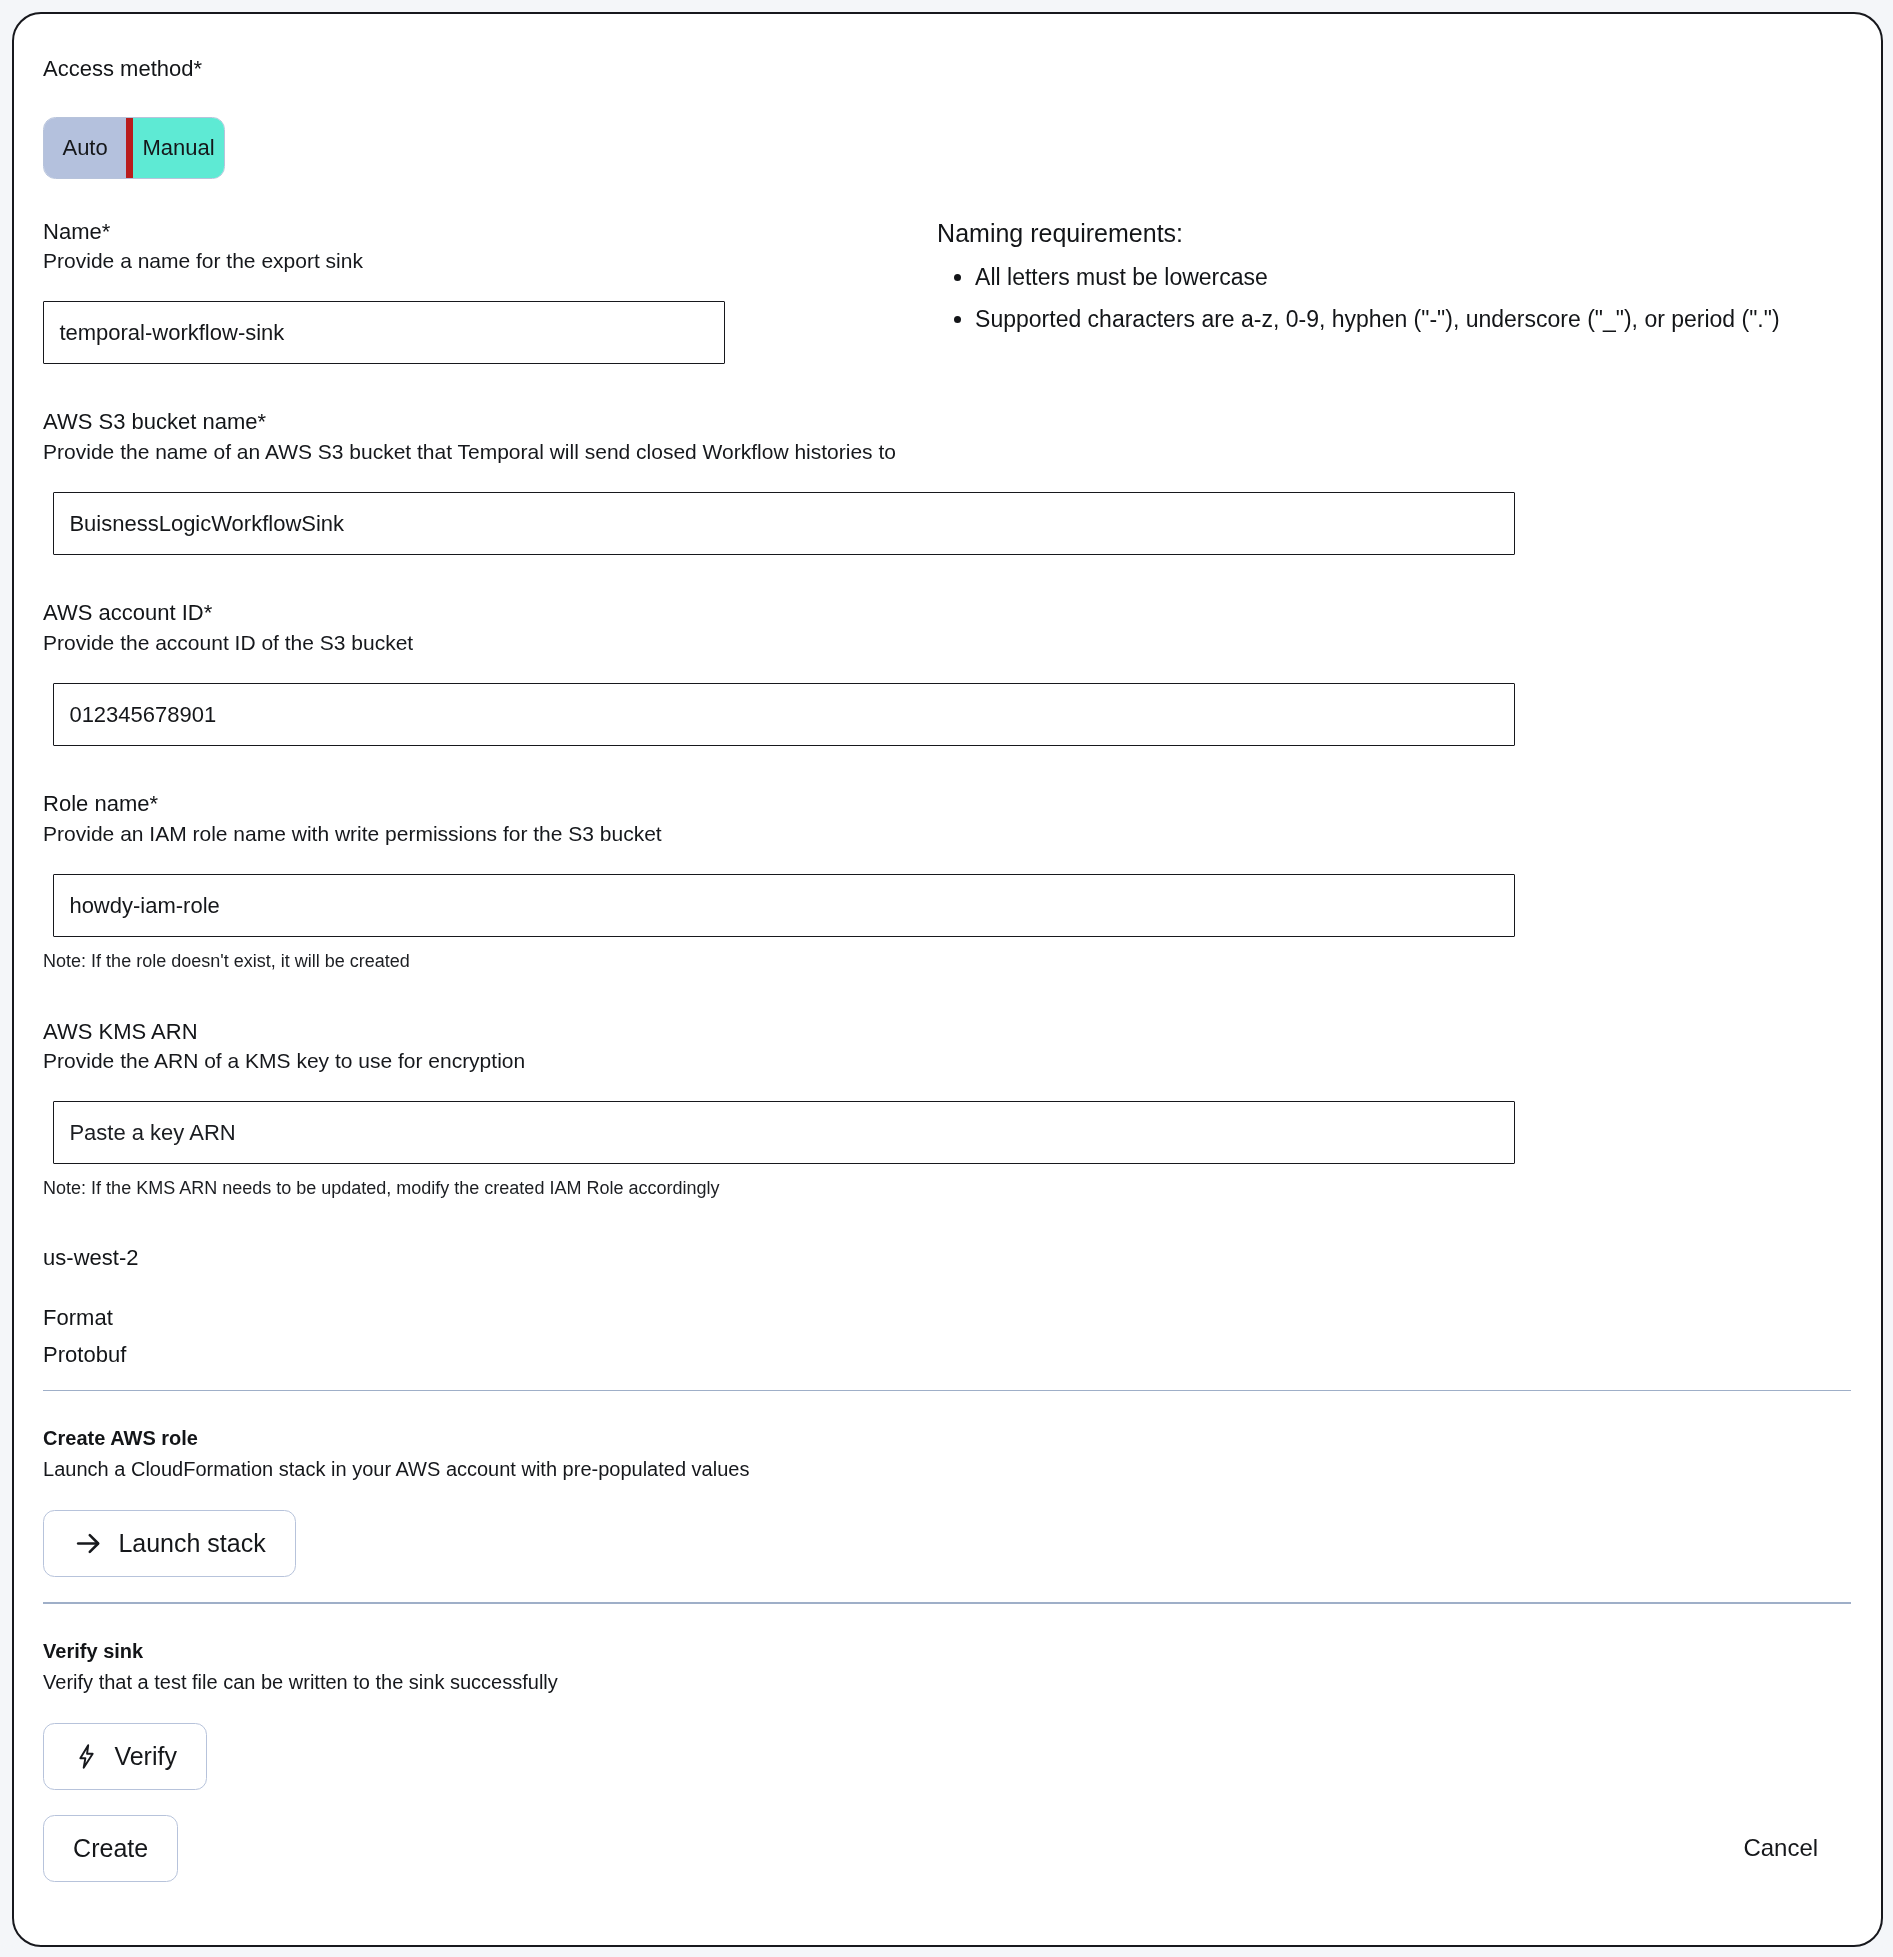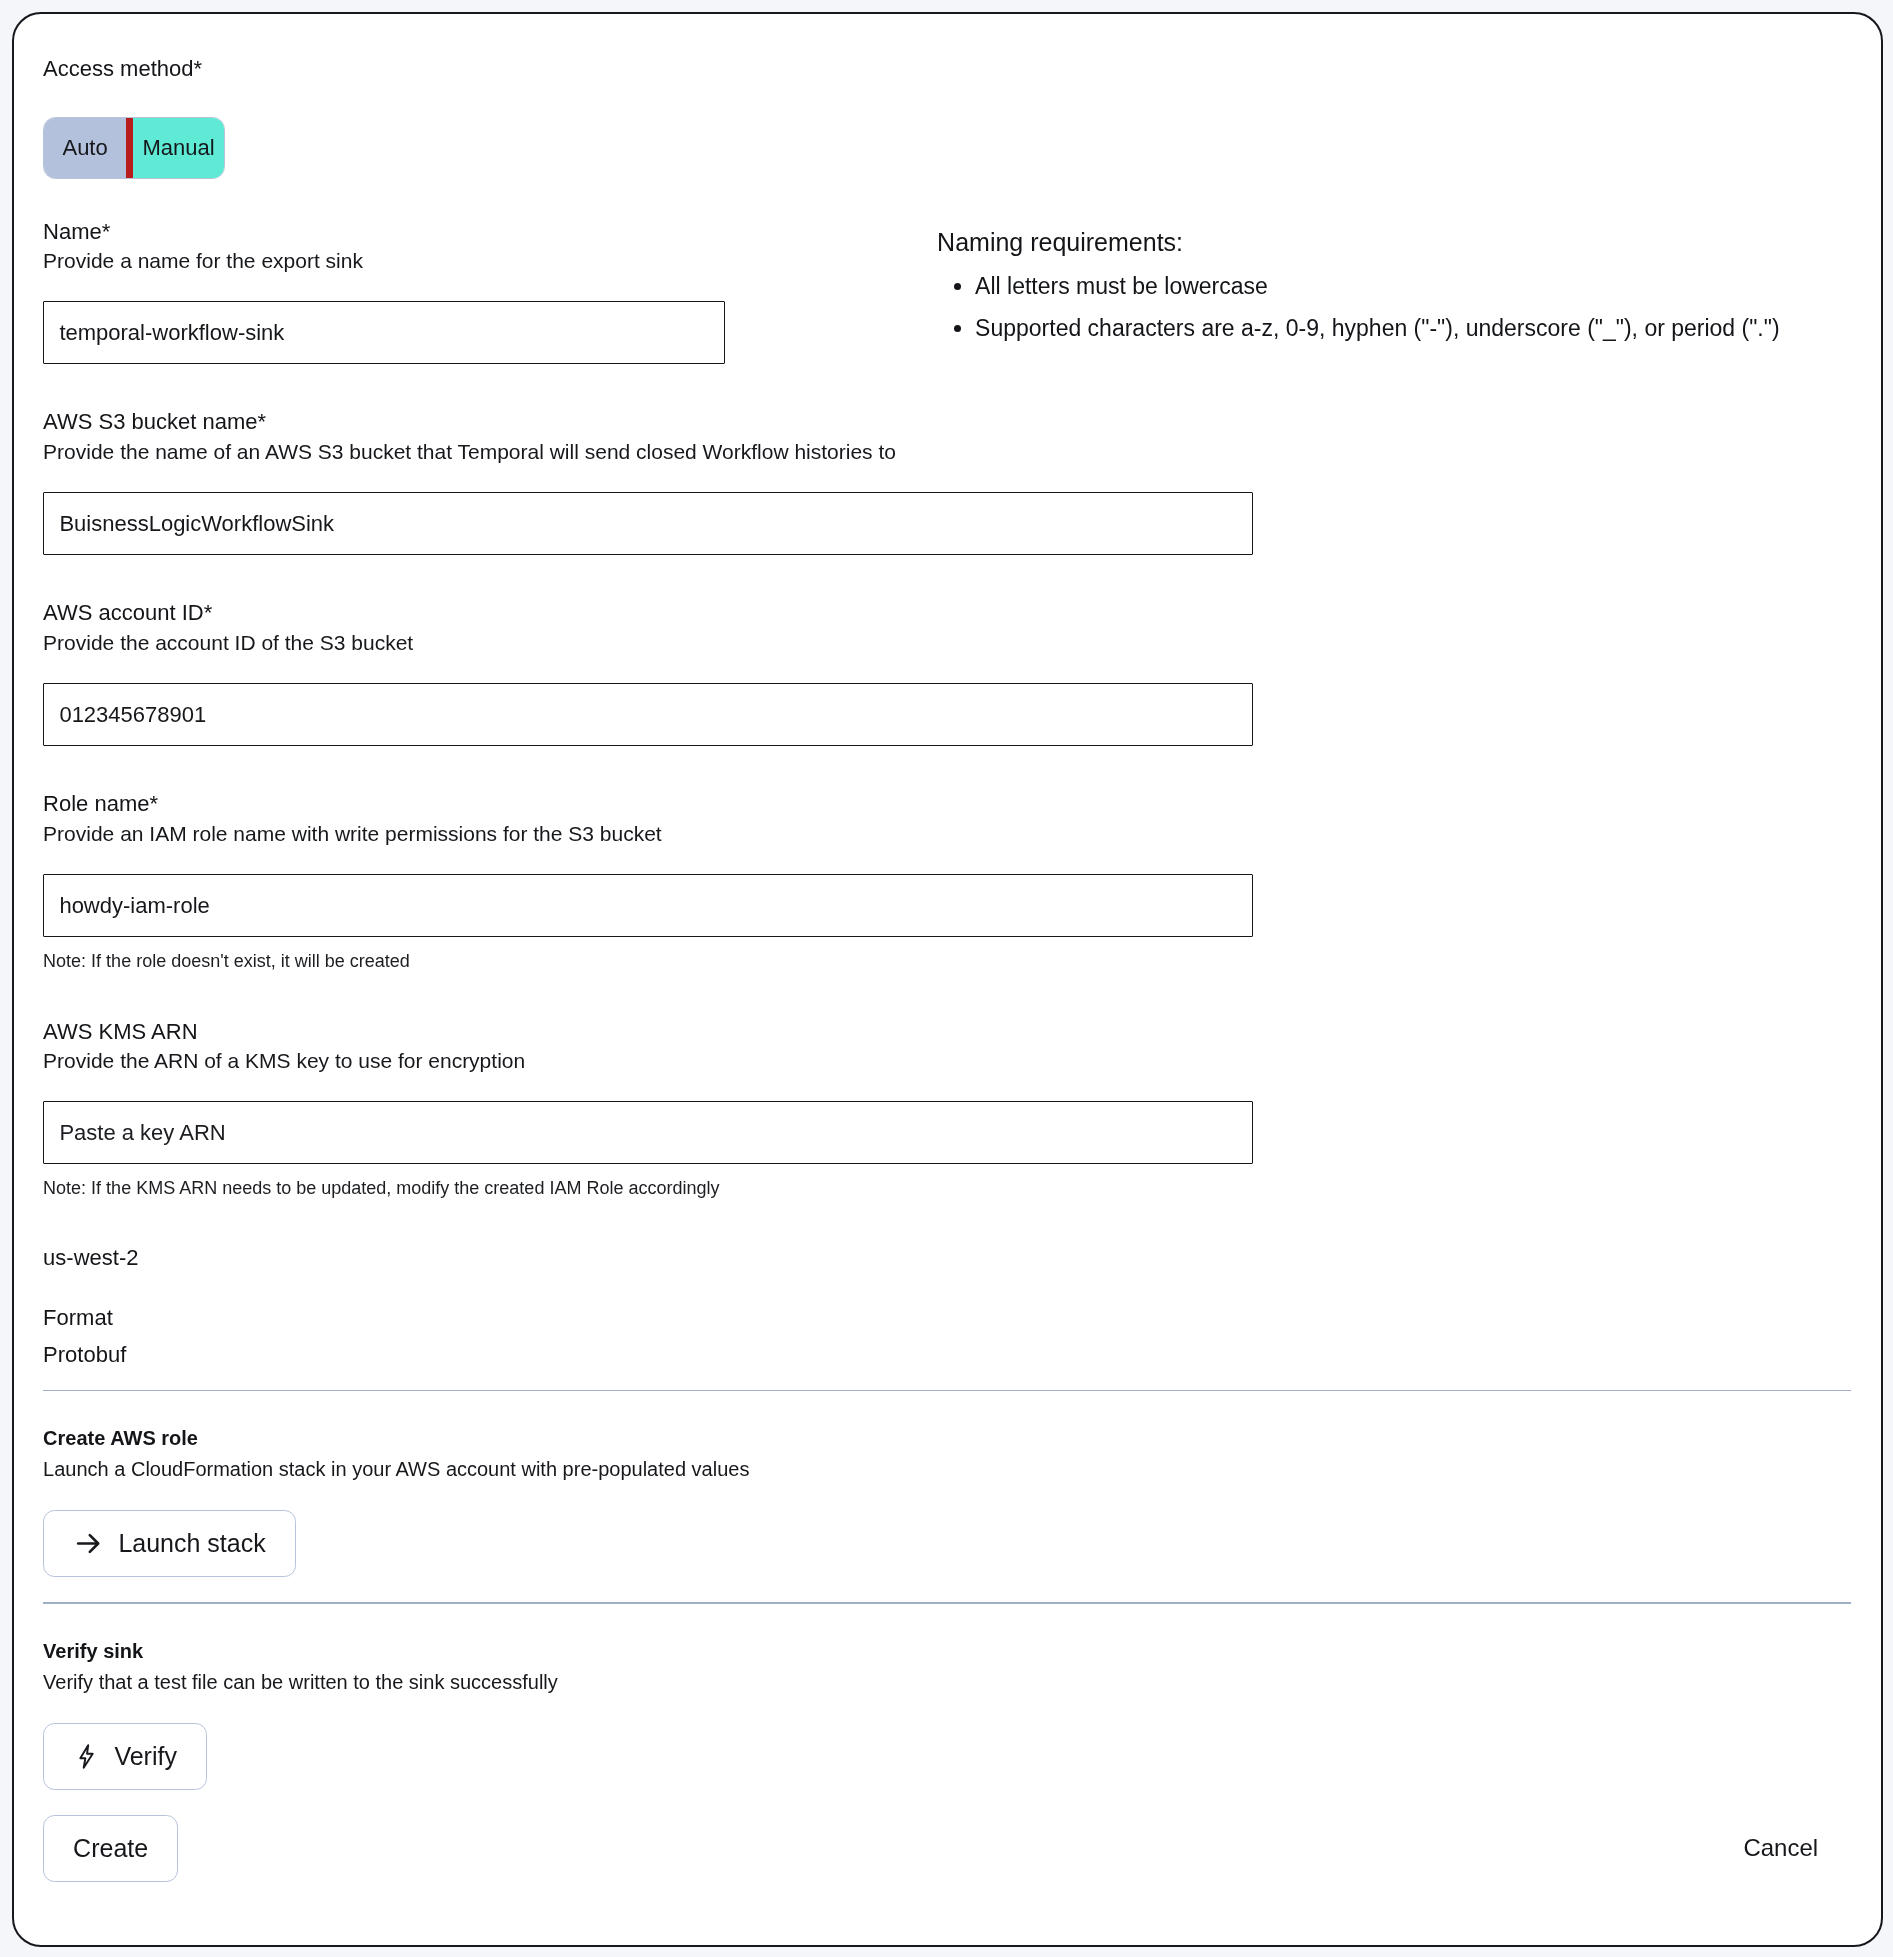--- a/index.html
+++ b/index.html
@@ -33,21 +33,21 @@
     font-size:22px;
     color:#15171a;
     padding:0 15.3px;
     margin-top:27px;
     box-sizing:border-box;
     background:#fff;
     outline:none;
   }
   .text-input::placeholder{color:#1b1d21;opacity:1;}
   .input-narrow{width:682px;}
-  .input-wide{width:1210px;}
+  .input-wide{width:1462px;margin-left:10px;}
   .note{font-size:18px;line-height:25px;color:#1c1e22;margin-top:11.5px;}
 
   
   .toggle-group{
     display:inline-flex;
     margin-top:34px;
     border:1.9px solid #b7c3db;
     border-radius:12.4px;
     overflow:hidden;
     height:62px;
@@ -57,21 +57,21 @@
     display:flex;align-items:center;justify-content:center;
     font-size:22px;color:#15171a;
     height:100%;
     cursor:pointer;
     box-sizing:border-box;
   }
   .toggle-opt.selected{background:#b4c1dd;width:82px;}
   .toggle-opt.unselected{background:#5eead4;width:98px;border-left:7px solid #b91c1c;}
 
   
-  .row-2col{display:flex;align-items:center;margin-top:38px;}
+  .row-2col{display:flex;align-items:flex-start;margin-top:38px;}
   .col-left{width:682px;flex:none;}
   .col-right{margin-left:212px;width:865px;flex:none;}
   .naming-title{font-size:25px;line-height:32.5px;color:#131518;}
   .naming-list{margin:11.5px 0 0 0;padding-left:38px;}
   .naming-list li{font-size:23px;line-height:32.5px;color:#131518;margin-bottom:9.6px;}
 
   .section{margin-top:43px;}
   .kv{margin-top:42px;}
   .kv .kv-label{font-size:22px;line-height:29px;color:#131518;}
   .kv .kv-value{font-size:22px;line-height:29px;color:#131518;margin-top:7.6px;}

